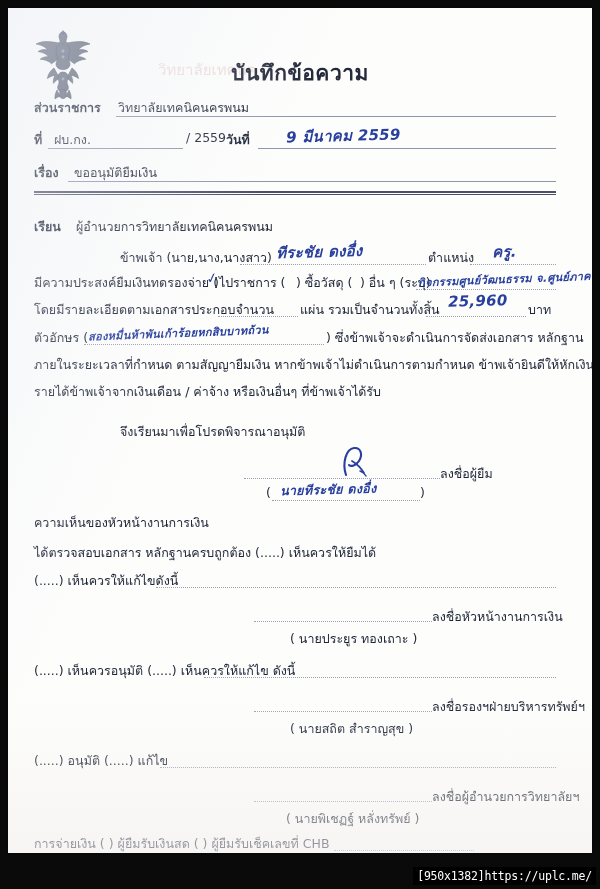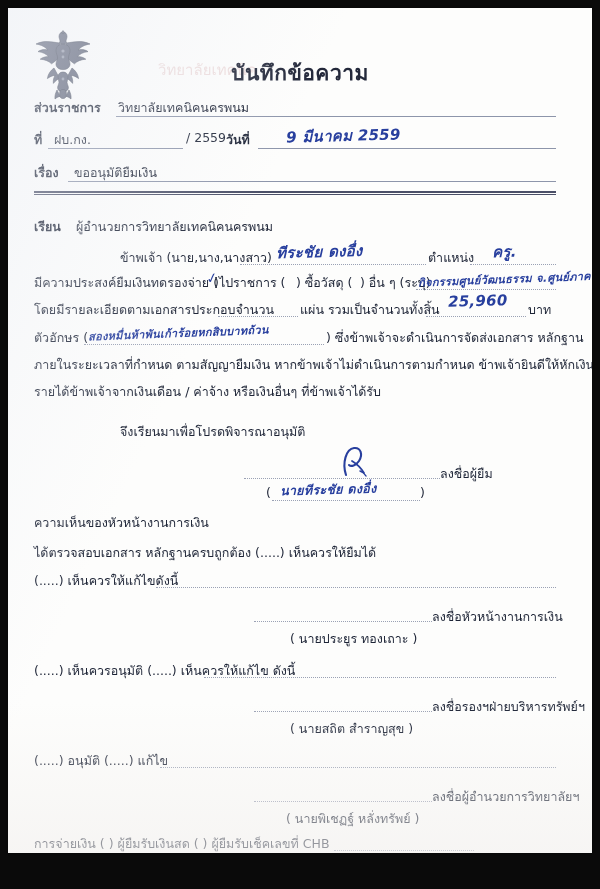--- a/index.html
+++ b/index.html
@@ -231,13 +231,14 @@
       <div class="dots" style="position:absolute; left:246px; top:793px; width:178px;"></div>
       <div class="lbl" style="position:absolute; left:424px; top:779px;">ลงชื่อผู้อำนวยการวิทยาลัยฯ</div>
       <div class="lbl" style="position:absolute; left:278px; top:801px;">( นายพิเชฏฐ์  หลั่งทรัพย์ )</div>
 
       <div class="lbl" style="position:absolute; left:26px; top:826px;">การจ่ายเงิน (  ) ผู้ยืมรับเงินสด  (  ) ผู้ยืมรับเช็คเลขที่ CHB</div>
       <div class="dots" style="position:absolute; left:326px; top:842px; width:140px;"></div>
 
     </div>
   </div>
 
+  <div id="uplc-watermark">[950x1382]https://uplc.me/</div>
 </div>
 
 </body></html>

